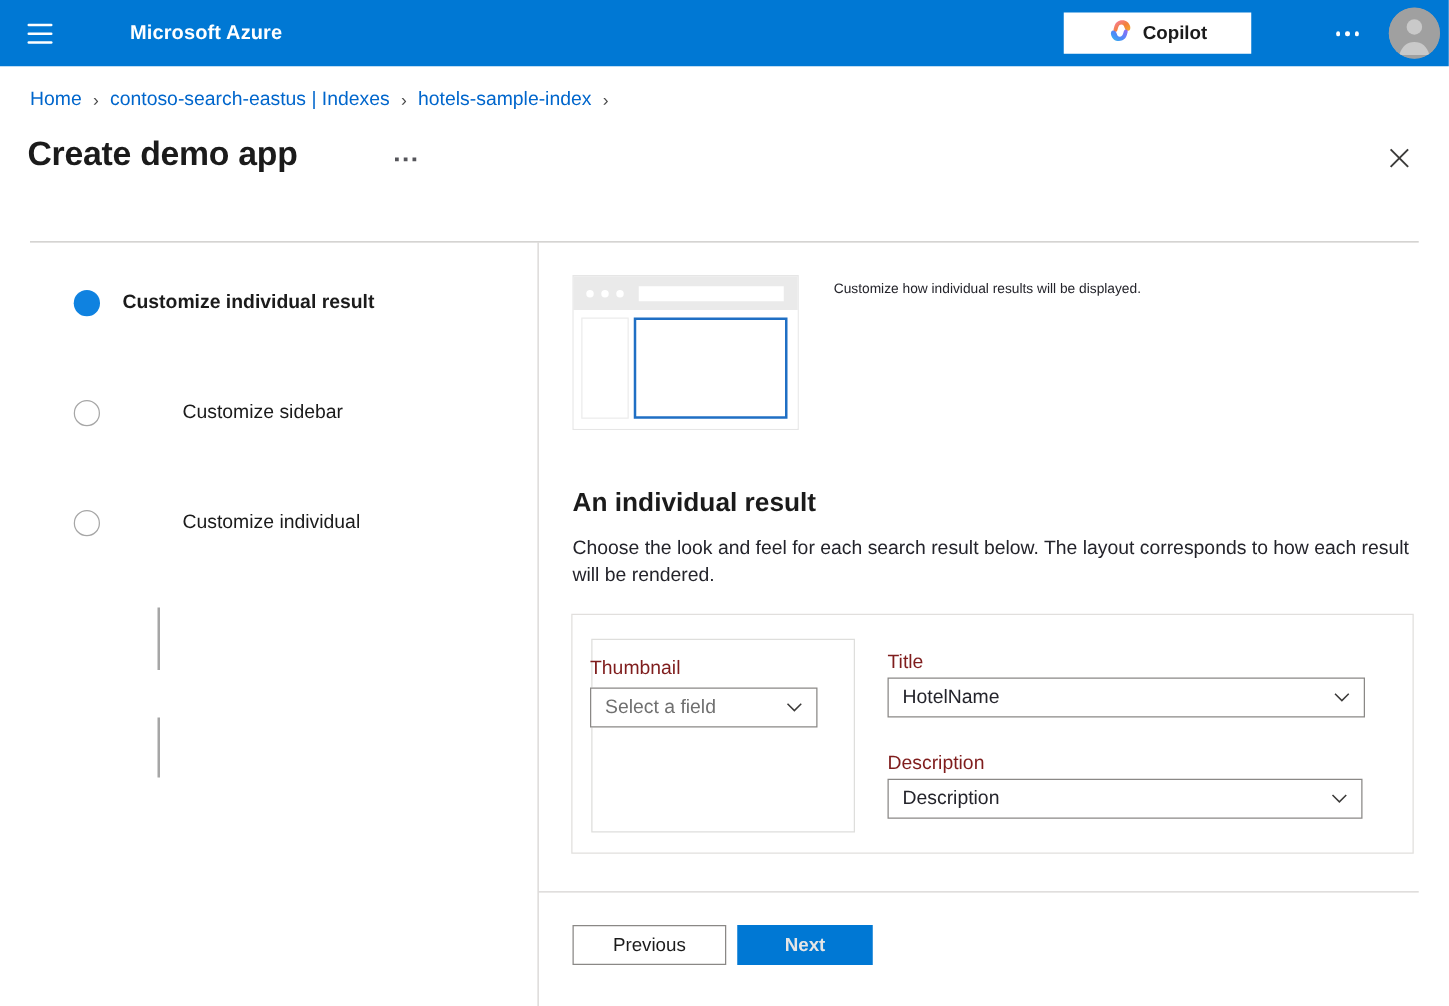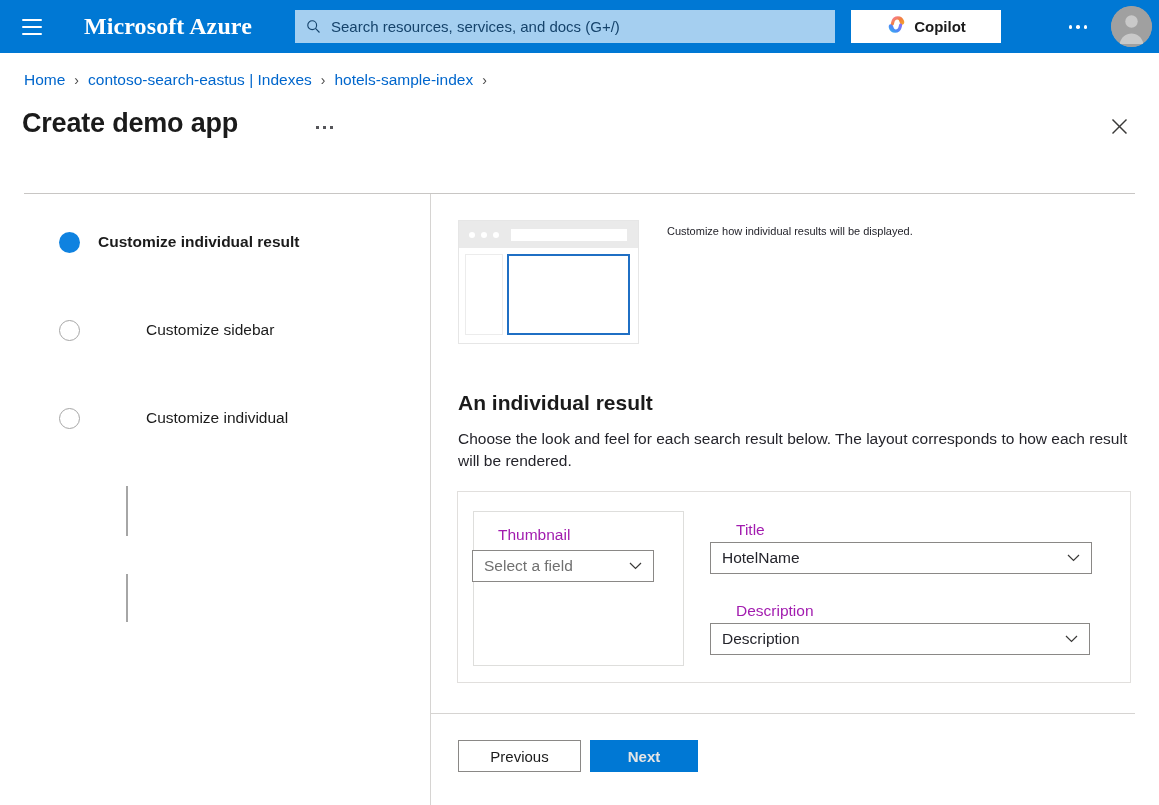--- a/index.html
+++ b/index.html
@@ -23,26 +23,25 @@
     margin-left: 22px; margin-right: 22px;
     display: flex; flex-direction: column; justify-content: space-between;
     cursor: pointer;
   }
   .hamburger span {
     display: block; height: 2px; width: 100%;
     background: #ffffff; border-radius: 1px;
   }
   .brand {
     color: #ffffff;
-    font-size: 24px;
+    font-size: 16px;
     font-weight: bold;
     letter-spacing: 0.1px;
-    margin-left: 20px;
+    margin-left: 40px;
     white-space: nowrap;
-    font-family: Liberation Serif, serif;
   }
   .searchbox {
     position: absolute; left: 295px; top: 10px;
     width: 540px; height: 33px;
     background: #a5cff0;
     display: flex; align-items: center;
     cursor: text;
   }
   .search-icon {
     margin-left: 11px; margin-right: 10px;
@@ -224,21 +223,21 @@
     position: absolute; top: 297px; left: 26px;
     width: 674px; height: 192px;
     border: 1px solid #e1dfdd; background: #ffffff;
   }
   .thumb-box {
     position: absolute; top: 19px; left: 15px;
     width: 211px; height: 155px;
     border: 1px solid #dededc; background: #ffffff;
   }
   .field-label {
-    font-size: 15.5px; color: #a21caf; margin-left: 26px;
+    font-size: 15.5px; color: #7f1d1d;
   }
   .thumb-label { position: absolute; top: 34px; left: 14px; }
   .select {
     position: relative;
     border: 1px solid #8a8886;
     background: #ffffff;
     display: flex; align-items: center;
     cursor: pointer;
   }
   .select-value {
@@ -291,29 +290,20 @@
 <body>
 
 <div class="topbar">
   <div class="hamburger">
     <span></span>
       <span></span>
       <span></span>
   </div>
   <div class="brand">Microsoft Azure</div>
 
-  <div class="searchbox">
-    <span class="search-icon">
-      <svg width="15" height="15" viewBox="0 0 16 16">
-        <circle cx="6.6" cy="6.6" r="4.7" fill="none" stroke="#15436b" stroke-width="1.2"></circle>
-        <line x1="10.1" y1="10.1" x2="14.4" y2="14.4" stroke="#15436b" stroke-width="1.2"></line>
-      </svg>
-    </span>
-    <span class="search-text">Search resources, services, and docs (G+/)</span>
-  </div>
 
   <div class="copilot-btn">
     <span>
       <svg width="21" height="21" viewBox="0 0 24 24">
         <defs>
           <linearGradient id="cpg1" x1="0" y1="0" x2="1" y2="1">
             <stop offset="0%" stop-color="#f87bb0"></stop>
             <stop offset="55%" stop-color="#f2813a"></stop>
             <stop offset="100%" stop-color="#f5b02a"></stop>
           </linearGradient>

